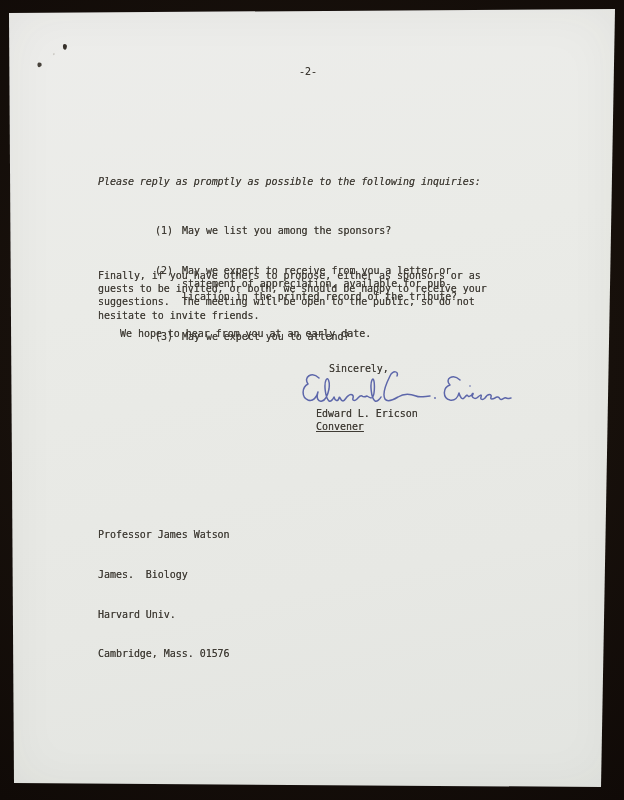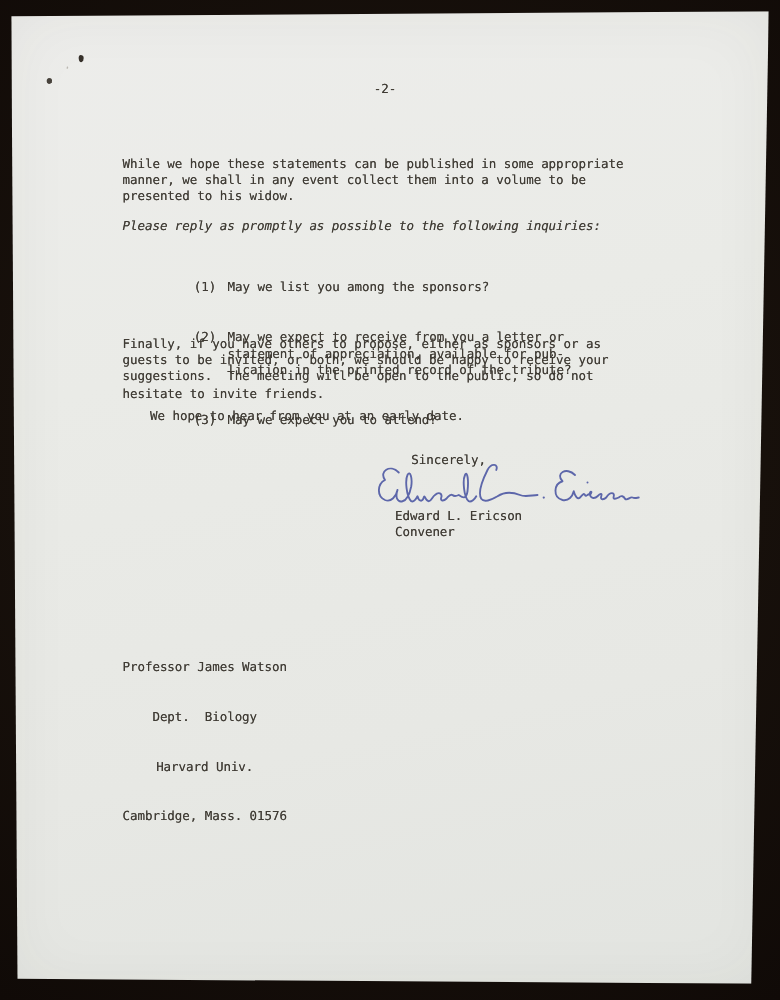--- a/index.html
+++ b/index.html
@@ -46,22 +46,22 @@
   .closing { left: 316px; top: 362px; margin-left: 13px; }
   .signature-svg {
     position: absolute;
     left: 300px;
     top: 368px;
     width: 212px;
     height: 44px;
     color: #4a55a2;
   }
   .signer-name { left: 316px; top: 407px; text-align: right; }
-  .signer-title { left: 316px; top: 420px; }
-  .recipient { left: 98px; top: 502px; text-align: center; }
+  .signer-title { left: 316px; top: 420px; text-decoration: underline; }
+  .recipient { left: 98px; top: 502px; }
   .smudges {
     position: absolute;
     left: 34px;
     top: 40px;
     width: 44px;
     height: 32px;
   }
 </style>
 </head>
 <body>
@@ -71,23 +71,20 @@
 <div class="content">
 
   <svg class="smudges" viewBox="0 0 44 32" aria-hidden="true">
     <path d="M30 4 q4 0 2.6 4.2 q-1.4 3 -3.2 0.6 q-1.2 -3.6 0.6 -4.8" fill="#262019" opacity="0.92"></path>
     <path d="M4.5 22.5 q3.8 -0.4 3 3.2 q-2.6 2.8 -3.9 0.3 q-0.8 -2.6 0.9 -3.5" fill="#2a241c" opacity="0.85"></path>
     <path d="M20 13 q1 0.5 0.3 1.8 q-0.9 0.8 -1 -0.3 q-0.1 -1.2 0.7 -1.5" fill="#8b857c" opacity="0.5"></path>
   </svg>
 
   <div class="block page-number">-2-</div>
 
-  <div class="block para-1">While we hope these statements can be published in some appropriate
-manner, we shall in any event collect them into a volume to be
-presented to his widow.</div>
 
   <div class="block para-2">Please reply as promptly as possible to the following inquiries:</div>
 
   <div class="block inquiry-list">
     <div class="inq-row">
       <span class="inq-num">(1)</span>
       <span class="inq-txt">May we list you among the sponsors?</span>
     </div>
     <div class="inq-row">
       <span class="inq-num">(2)</span>
@@ -118,18 +115,18 @@
       <path d="M160 12 C153 5 144 11 150 17 C143 19 142 30 150 32 C155 33 158 29 159 25 C160 29 162 32 164 30 C166 28 167 26 168 28 C169 30 171 26 172 28 C175 24 171 25 172 28 C173 31 176 31 178 29 C180 27 182 26 181 29 C180 32 183 32 185 30 C188 25 192 26 191 29 C190 32 193 31 195 30 C197 28 199 29 200 31 C202 33 204 29 206 30 C208 31 210 30 211 30"></path>
       <circle cx="170" cy="18" r="0.8" fill="currentColor" stroke="none"></circle>
     </g>
   </svg>
 
   <div class="block signer-name">Edward L. Ericson</div>
   <div class="block signer-title">Convener</div>
 
   <div class="block recipient">
     <div>Professor James Watson</div>
-    <div>Dept.  Biology</div>
+    <div>James.  Biology</div>
     <div>Harvard Univ.</div>
     <div>Cambridge, Mass. 01576</div>
   </div>
 
 </div>
 
 </body></html>

